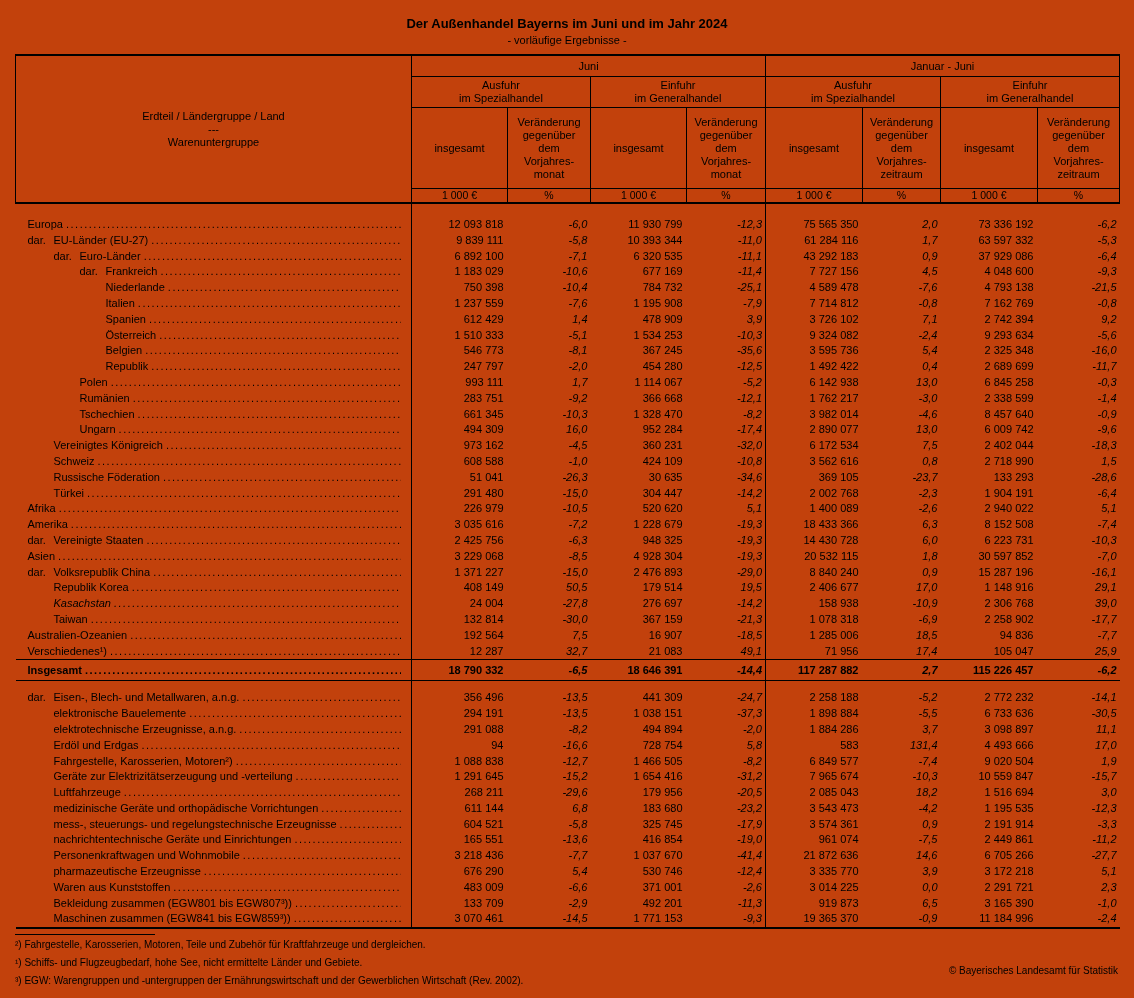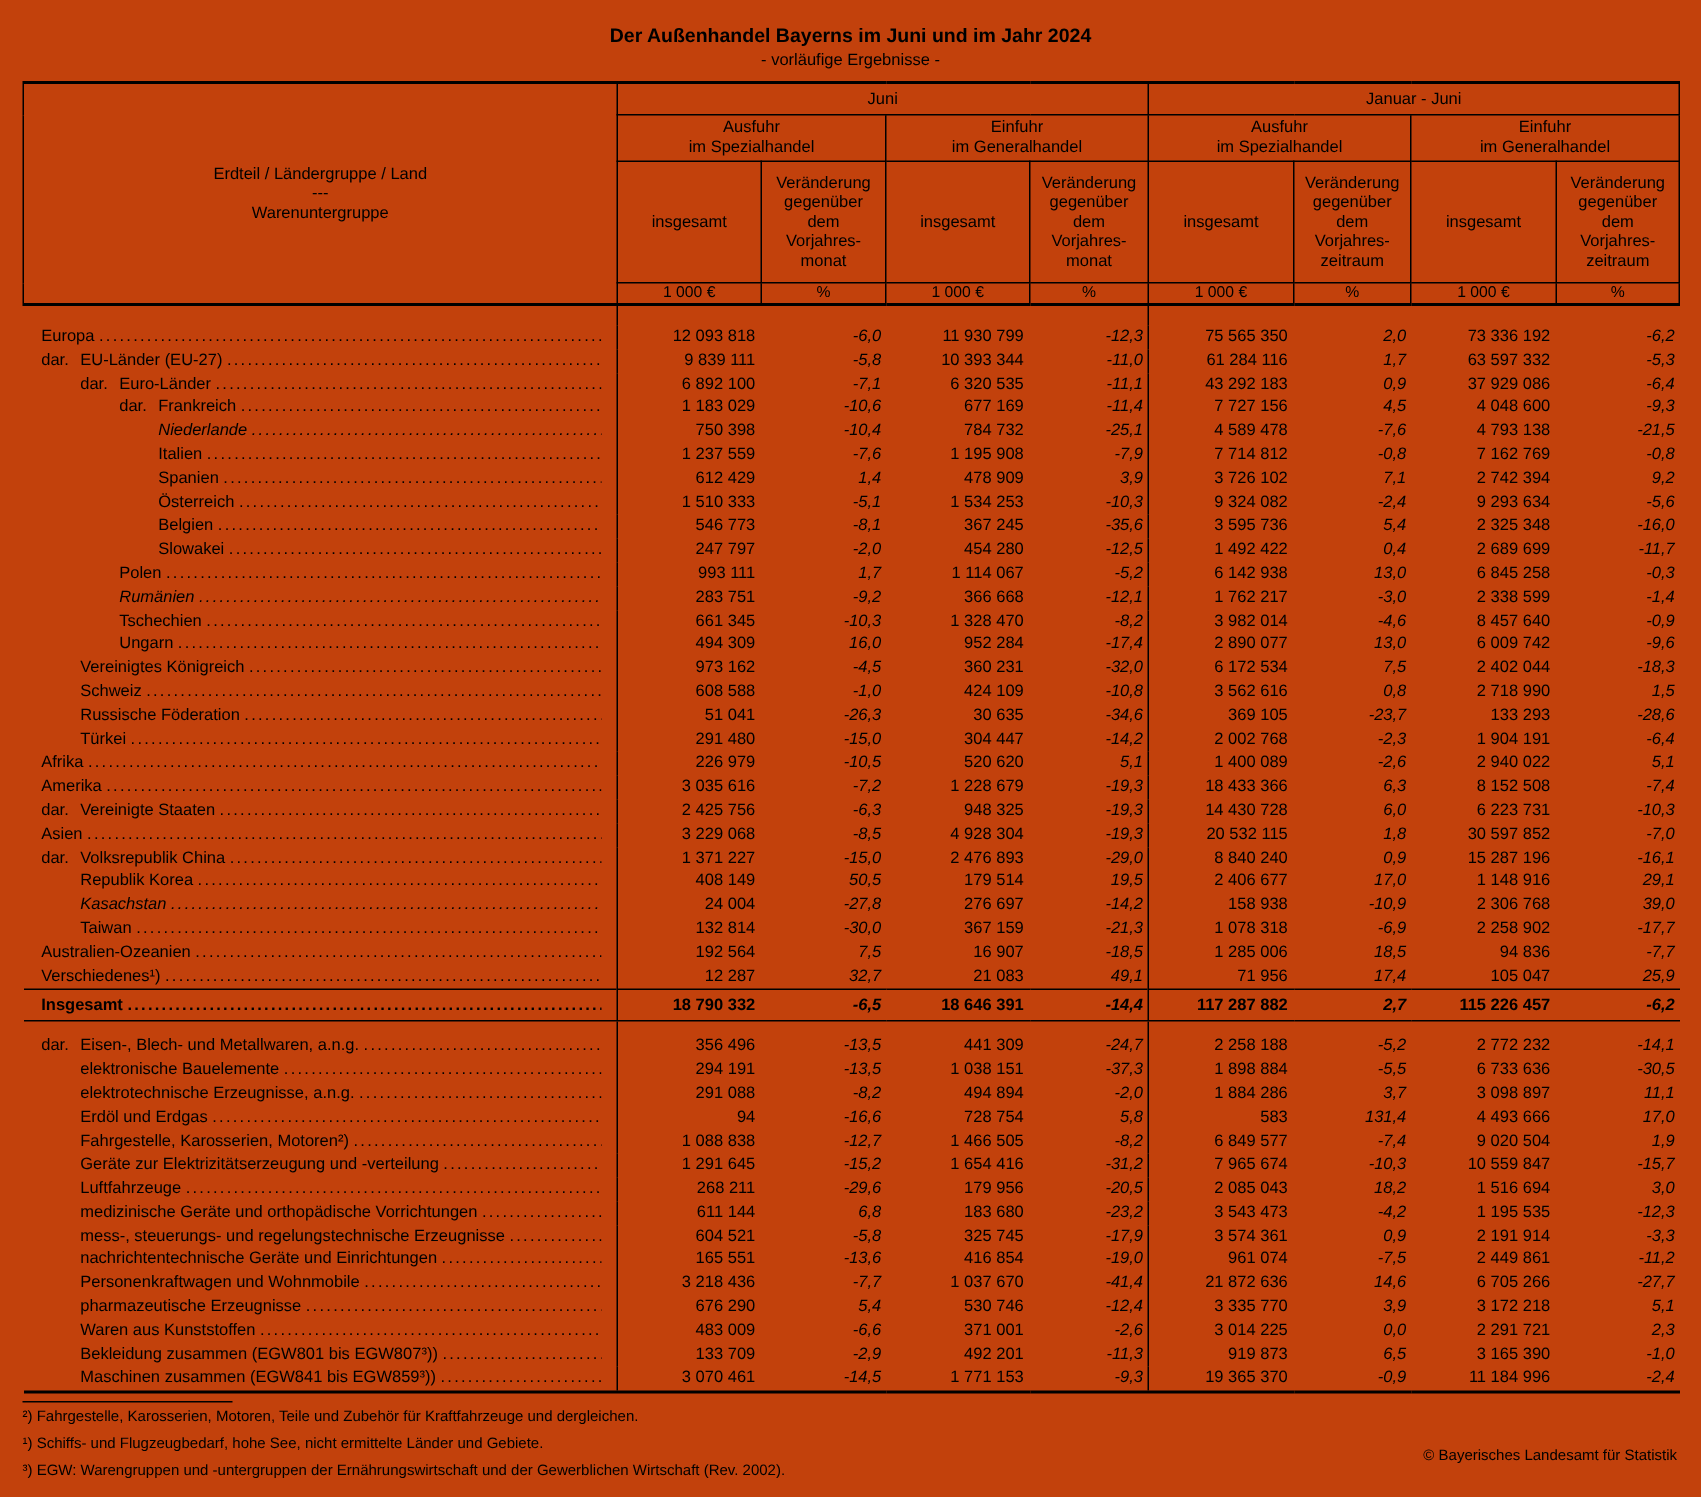--- a/index.html
+++ b/index.html
@@ -194,21 +194,21 @@
           <td class="pct c1">-10,6</td>
           <td class="num c2">677 169</td>
           <td class="pct c3">-11,4</td>
           <td class="num c4">7 727 156</td>
           <td class="pct c5">4,5</td>
           <td class="num c6">4 048 600</td>
           <td class="pct c7">-9,3</td>
         </tr>
         <tr>
           <td class="stub">
-            <div class="labelline" style="padding-left: 90px; font-style: italic;">
+            <div class="labelline" style="padding-left: 90px;">
               <span class="lab">Niederlande</span>
               <span class="dots"></span>
             </div>
           </td>
           <td class="num c0">750 398</td>
           <td class="pct c1">-10,4</td>
           <td class="num c2">784 732</td>
           <td class="pct c3">-25,1</td>
           <td class="num c4">4 589 478</td>
           <td class="pct c5">-7,6</td>
@@ -275,21 +275,21 @@
           <td class="num c2">367 245</td>
           <td class="pct c3">-35,6</td>
           <td class="num c4">3 595 736</td>
           <td class="pct c5">5,4</td>
           <td class="num c6">2 325 348</td>
           <td class="pct c7">-16,0</td>
         </tr>
         <tr>
           <td class="stub">
             <div class="labelline" style="padding-left: 90px;">
-              <span class="lab">Slowakei</span>
+              <span class="lab">Republik</span>
               <span class="dots"></span>
             </div>
           </td>
           <td class="num c0">247 797</td>
           <td class="pct c1">-2,0</td>
           <td class="num c2">454 280</td>
           <td class="pct c3">-12,5</td>
           <td class="num c4">1 492 422</td>
           <td class="pct c5">0,4</td>
           <td class="num c6">2 689 699</td>
@@ -306,21 +306,21 @@
           <td class="pct c1">1,7</td>
           <td class="num c2">1 114 067</td>
           <td class="pct c3">-5,2</td>
           <td class="num c4">6 142 938</td>
           <td class="pct c5">13,0</td>
           <td class="num c6">6 845 258</td>
           <td class="pct c7">-0,3</td>
         </tr>
         <tr>
           <td class="stub">
-            <div class="labelline" style="padding-left: 64px; font-style: italic;">
+            <div class="labelline" style="padding-left: 64px;">
               <span class="lab">Rumänien</span>
               <span class="dots"></span>
             </div>
           </td>
           <td class="num c0">283 751</td>
           <td class="pct c1">-9,2</td>
           <td class="num c2">366 668</td>
           <td class="pct c3">-12,1</td>
           <td class="num c4">1 762 217</td>
           <td class="pct c5">-3,0</td>

